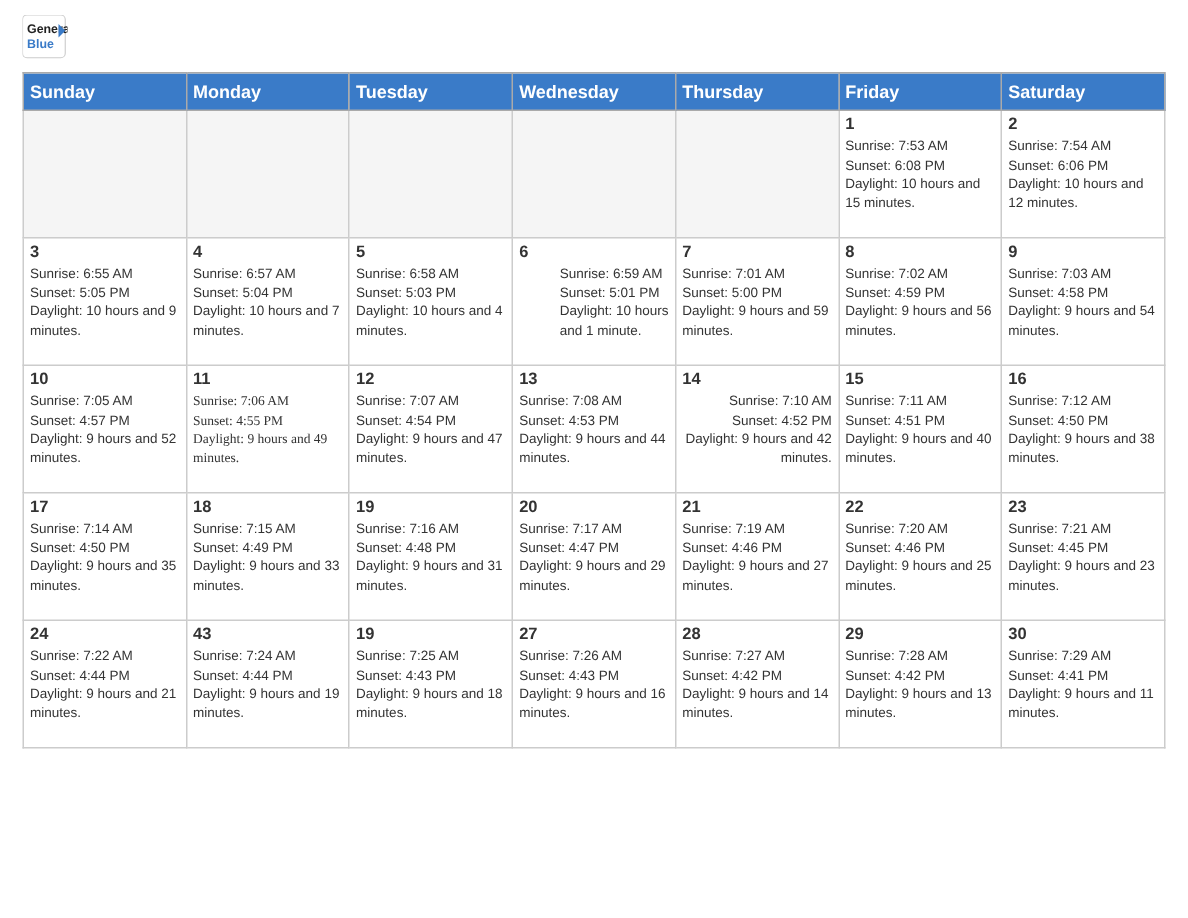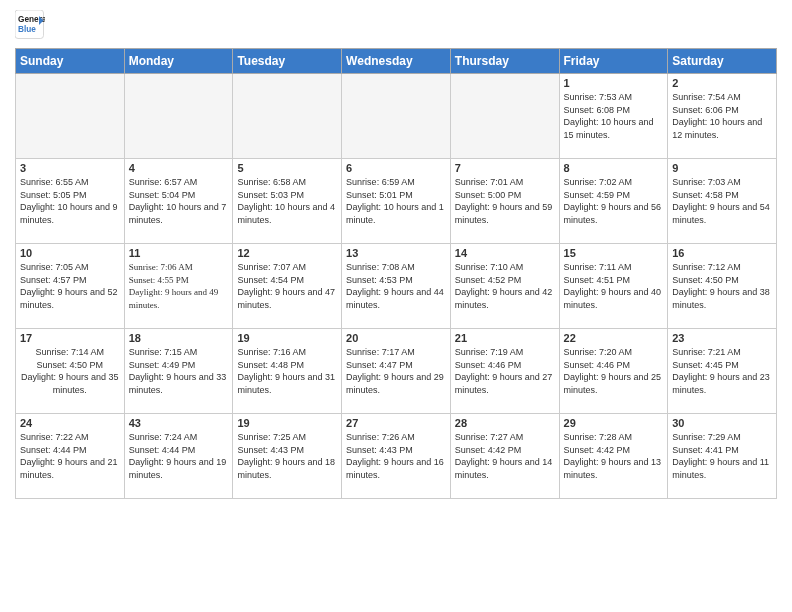--- a/index.html
+++ b/index.html
@@ -145,21 +145,21 @@
 Daylight: 10 hours and 7 minutes.</div>
           </td>
           <td>
             <span class="day-num">5</span>
             <div class="day-info" style="white-space: pre-line;">Sunrise: 6:58 AM
 Sunset: 5:03 PM
 Daylight: 10 hours and 4 minutes.</div>
           </td>
           <td>
             <span class="day-num">6</span>
-            <div class="day-info" style="white-space: pre-line;">Sunrise: 6:59 AM
+            <div class="day-info" style="white-space: pre-line; margin-left: 27px;">Sunrise: 6:59 AM
 Sunset: 5:01 PM
 Daylight: 10 hours and 1 minute.</div>
           </td>
           <td>
             <span class="day-num">7</span>
             <div class="day-info" style="white-space: pre-line;">Sunrise: 7:01 AM
 Sunset: 5:00 PM
 Daylight: 9 hours and 59 minutes.</div>
           </td>
           <td>
@@ -195,41 +195,41 @@
 Daylight: 9 hours and 47 minutes.</div>
           </td>
           <td>
             <span class="day-num">13</span>
             <div class="day-info" style="white-space: pre-line;">Sunrise: 7:08 AM
 Sunset: 4:53 PM
 Daylight: 9 hours and 44 minutes.</div>
           </td>
           <td>
             <span class="day-num">14</span>
-            <div class="day-info" style="white-space: pre-line;">Sunrise: 7:10 AM
+            <div class="day-info" style="white-space: pre-line; text-align: right;">Sunrise: 7:10 AM
 Sunset: 4:52 PM
 Daylight: 9 hours and 42 minutes.</div>
           </td>
           <td>
             <span class="day-num">15</span>
             <div class="day-info" style="white-space: pre-line;">Sunrise: 7:11 AM
 Sunset: 4:51 PM
 Daylight: 9 hours and 40 minutes.</div>
           </td>
           <td>
             <span class="day-num">16</span>
             <div class="day-info" style="white-space: pre-line;">Sunrise: 7:12 AM
 Sunset: 4:50 PM
 Daylight: 9 hours and 38 minutes.</div>
           </td>
         </tr>
         <tr>
           <td>
             <span class="day-num">17</span>
-            <div class="day-info" style="white-space: pre-line; text-align: center;">Sunrise: 7:14 AM
+            <div class="day-info" style="white-space: pre-line;">Sunrise: 7:14 AM
 Sunset: 4:50 PM
 Daylight: 9 hours and 35 minutes.</div>
           </td>
           <td>
             <span class="day-num">18</span>
             <div class="day-info" style="white-space: pre-line;">Sunrise: 7:15 AM
 Sunset: 4:49 PM
 Daylight: 9 hours and 33 minutes.</div>
           </td>
           <td>

